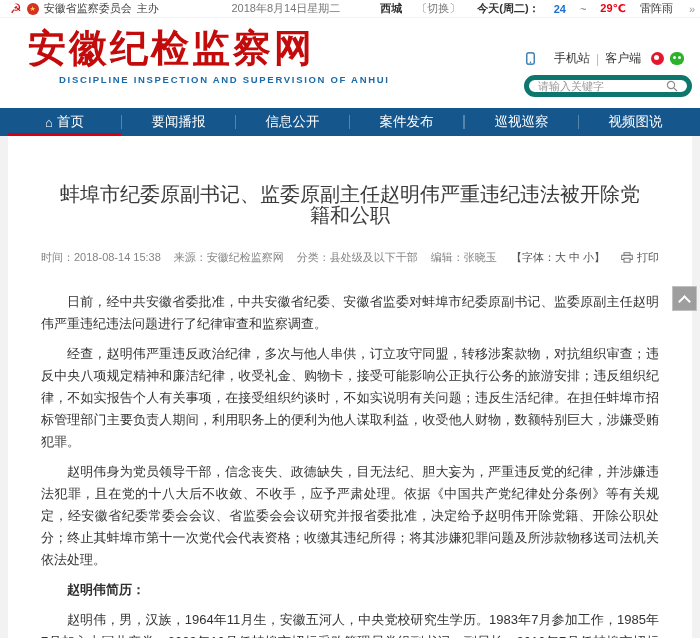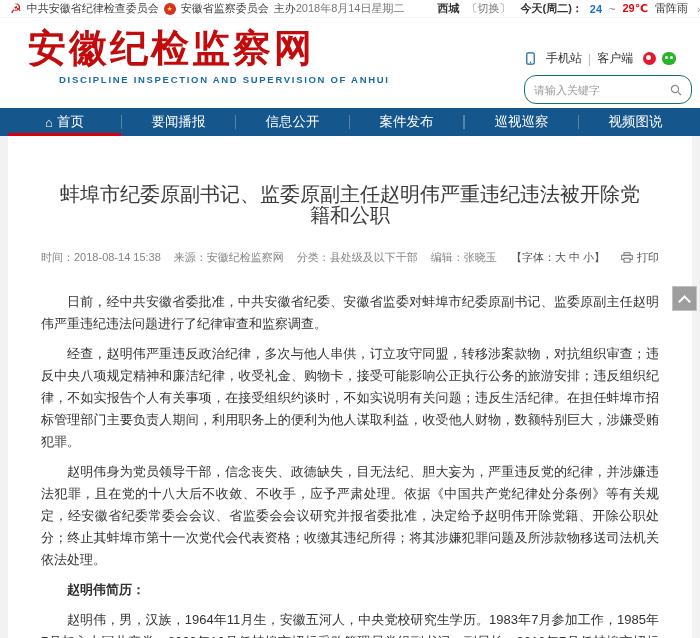--- a/index.html
+++ b/index.html
@@ -17,59 +17,59 @@
   }
   .topbar-left { display:flex; align-items:center; gap:5px; }
   .party-emblem { color:#d01616; font-size:13px; line-height:1; }
   .national-emblem {
     width:12px; height:12px; border-radius:50%; background:#d43222;
     color:#ffd24a; font-size:7px; line-height:1;
     display:inline-flex; align-items:center; justify-content:center;
   }
   .org-label { color:#3f3f3f; }
   .host-label { color:#3f3f3f; }
-  .topbar-right { display:flex; align-items:center; gap:7px; color:#777; }
+  .topbar-right { display:flex; align-items:center; gap:14px; color:#777; }
   .date-label { color:#777; margin-right:26px; }
   .city-link { color:#333; font-weight:bold; }
   .switch-link { color:#777; }
   .today-label { color:#333; font-weight:bold; margin-left:3px; }
   .temp-low { color:#1e6fd0; font-weight:bold; }
   .temp-high { color:#e8000d; font-weight:bold; }
   .weather-label { color:#333; }
   .more-arrow { color:#999; margin-left:2px; }
   
   .header { height:90px; background:#fff; position:relative;text-decoration:underline; }
   .logo { position:absolute; left:28px; top:7px; }
   .logo-title {
     font-size:38px; font-weight:bold; color:#c30b0b; letter-spacing:3px;
     font-family:"Liberation Serif","DejaVu Serif",serif; line-height:1.25;
   }
   .logo-sub { font-size:9.5px; color:#1a6aa8; letter-spacing:1.7px; font-weight:bold; margin-top:1px;padding-left:31px; }
   .header-right { position:absolute; right:8px; top:32px; width:168px; }
   .quick-links { display:flex; align-items:center; gap:6px; font-size:12px; color:#333; padding-left:2px; }
-  .quick-link { display:flex; align-items:center; gap:11px; color:#333; cursor:pointer; }
+  .quick-link { display:flex; align-items:center; gap:19px; color:#333; cursor:pointer; }
   .link-divider { color:#bbb; }
   .sns { display:flex; align-items:center; gap:6px; margin-left:4px; }
   .weibo-icon {
     width:13px; height:13px; border-radius:50%; background:#e6162d; position:relative; cursor:pointer;
   }
   .weibo-icon::after {
     content:''; position:absolute; left:3px; top:3px; width:5px; height:5px;
     border-radius:50%; background:#fff;
   }
   .wechat-icon {
     width:14px; height:13px; border-radius:45%; background:#2bb32a; position:relative; cursor:pointer;
   }
   .wechat-icon::before, .wechat-icon::after {
     content:''; position:absolute; top:4px; width:3px; height:3px; border-radius:50%; background:#fff;
   }
   .wechat-icon::before { left:3px; }
   .wechat-icon::after { left:8px; }
   .search-box {
-    margin-top:8px; height:29px; border:1px solid #0f766e; border-radius:12px;
+    margin-top:8px; height:22px; border:5px solid #0f766e; border-radius:12px;
     display:flex; align-items:center; padding:0 9px; background:#fff;
   }
   .search-box input {
     border:none; outline:none; flex:1; font-size:11px; color:#333; background:transparent; min-width:0;
     font-family:inherit;
   }
   .search-box input::placeholder { color:#999; }
   
   .nav { height:28px; background:#15568d; display:flex; align-items:center; padding:0 8px; }
   .nav-item {
@@ -112,21 +112,20 @@
   }
 </style>
 </head>
 <body>
 
 <div class="page">
 
   <div class="topbar">
     <div class="topbar-left">
       <span class="party-emblem">☭</span>
-      <span class="org-label">中共安徽省纪律检查委员会</span>
       <span class="national-emblem">★</span>
       <span class="org-label">安徽省监察委员会</span>
       <span class="host-label">主办</span>
     </div>
     <div class="topbar-right">
       <span class="date-label">2018年8月14日星期二</span>
       <span class="city-link">西城</span>
       <span class="switch-link">〔切换〕</span>
       <span class="today-label">今天(周二)：</span>
       <span class="temp-low">24</span>

